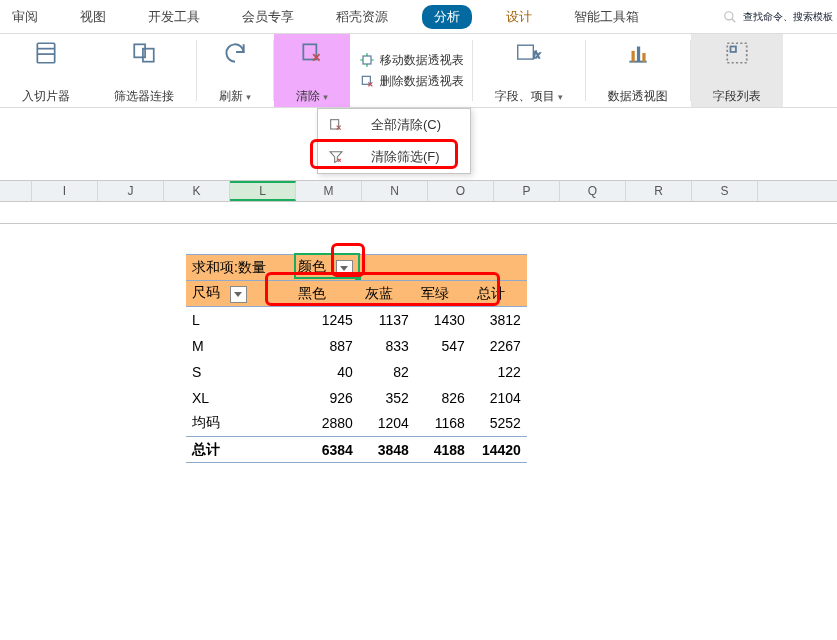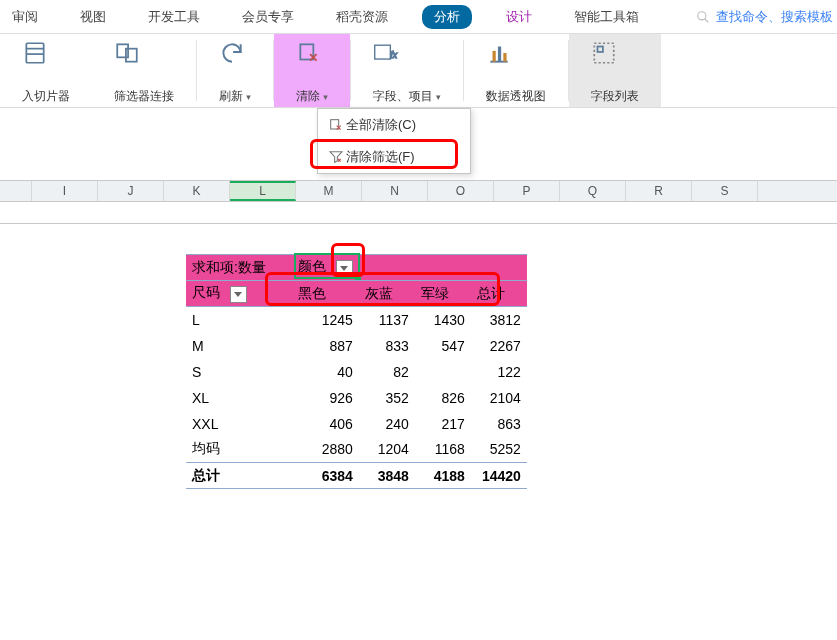--- a/index.html
+++ b/index.html
@@ -1,59 +1,59 @@
 <!DOCTYPE html>
 <html><head>
 <meta charset="utf-8">
 <style>
   * { box-sizing: border-box; margin:0; padding:0; font-family: "Microsoft YaHei", Arial, sans-serif; }
   body { background:#fff; width:837px; height:640px; position:relative; color:#333; font-size:13px; overflow:hidden; }
 
   
   .tabs { display:flex; align-items:center; height:34px; padding:0 4px; border-bottom:1px solid #dcdcdc; gap:26px; }
   .tab { padding:4px 8px; cursor:pointer; color:#444; }
-  .tab.green { color:#a21caf; }
+  .tab.green { color:#a16207; }
   .tab.pill { background:#0369a1; color:#fff; border-radius:10px; padding:3px 12px; }
-  .search-wrap { margin-left:auto; display:flex; align-items:center; color:#3b82f6; font-size:13px; gap:6px; }
+  .search-wrap { margin-left:auto; display:flex; align-items:flex-start; color:#0f172a; font-size:10px; gap:6px; }
 
   
   .ribbon { display:flex; border-bottom:1px solid #dcdcdc; height:74px; }
   .sep { width:1px; background:#e3e3e3; margin:6px 0; }
-  .big { display:flex; flex-direction:column; align-items:flex-start; justify-content:space-between; padding:6px 22px 2px; height:100%; }
+  .big { display:flex; flex-direction:column; align-items:center; justify-content:space-between; padding:6px 22px 2px; height:100%; }
   .big .lbl { font-size:12px; color:#333; margin-top:3px; white-space:nowrap; }
   .ico { width:26px; height:26px; display:flex; align-items:center; justify-content:center; }
   .mini-items { display:flex; flex-direction:column; gap:4px; padding:4px 8px; justify-content:center; height:100%; }
   .mini { display:flex; align-items:center; gap:4px; font-size:12px; color:#333; white-space:nowrap; }
   .mini .sico { width:18px; display:flex; justify-content:center; }
   .caret { font-size:9px; color:#666; }
   .highlight-sel { background:#f2f2f2; }
 
   
   .dropdown { position:absolute; left:317px; top:108px; width:154px; background:#fff; border:1px solid #c5c5c5; box-shadow:2px 2px 6px rgba(0,0,0,0.15); z-index:20; }
-  .dropdown .item { display:flex; align-items:center; gap:0; padding:7px 10px; font-size:13px; }
+  .dropdown .item { display:flex; align-items:center; gap:25px; padding:7px 10px; font-size:13px; }
   .dropdown .item .dico{ width:18px; text-align:center; color:#666; }
 
   
   .ann-red { position:absolute; border:3px solid #ff0000; border-radius:6px; pointer-events:none; z-index:30; }
 
   
   .colhdr { position:absolute; left:0; top:180px; right:0; height:22px; display:flex; border-top:1px solid #c9c9c9; border-bottom:1px solid #c9c9c9; background:#eef1f3; }
   .colhdr .cell { width:66px; border-right:1px solid #d7d7d7; font-size:12px; color:#555; display:flex; align-items:center; justify-content:center; }
   .colhdr .cell.sel { background:#d7ebd9; border-top:2px solid #1aad5e; border-bottom:2px solid #1aad5e; }
 
   
   .sheet { position:absolute; left:0; top:202px; right:0; bottom:0; }
   .fmla-bar { position:absolute; left:0; top:0; right:0; height:22px; border-bottom:1px solid #c9c9c9; }
 
   
   .pivot { position:absolute; left:186px; top:52px; font-size:14px; }
   .pivot table { border-collapse:collapse; }
   .pivot td { padding:3px 6px; text-align:right; min-width:56px; height:26px; font-size:14px; color:#000;}
   .pivot .lft { text-align:left; }
-  .pivot .hdr { background:#ec4899; border-top:1px solid #8faacd; border-bottom:1px solid #8faacd;margin-top:19px; }
+  .pivot .hdr { background:#fdba74; border-top:1px solid #8faacd; border-bottom:1px solid #8faacd;margin-top:19px; }
   .pivot .botline td{ border-top:1px solid #8faacd; border-bottom:1px solid #8faacd; }
   .droptri { display:inline-block; width:0;height:0; border-left:4px solid transparent;border-right:4px solid transparent;border-top:5px solid #666; vertical-align:middle; }
   .filtbox { display:inline-flex; align-items:center; justify-content:center; width:17px;height:17px;border:1px solid #888; background:#fff; margin-left:6px;}
   .bold td { font-weight:700; }
   
   
   .activecell { position:absolute; left:294px; top:254px; width:66px; height:26px; border:2px solid #1aad5e; z-index:5; pointer-events:none; }
   .activecell::after{ content:""; position:absolute; right:-3px; bottom:-3px; width:6px; height:6px; background:#1aad5e; }
 
   svg { display:block; }
@@ -113,20 +113,40 @@
   </div>
   <div class="sep"></div>
   <div class="big highlight-sel" style="background:#f0abfc;">
     <span class="ico">
       <svg width="26" height="26" viewBox="0 0 24 24" fill="none" stroke="#5b7b9a" stroke-width="1.6">
           <rect x="4" y="4" width="12" height="14"></rect>
           <path d="M13 13l6 6M19 13l-6 6" stroke="#c0504d"></path>
         </svg>
     </span>
     <span class="lbl"><span>清除</span> <span class="caret">▾</span></span>
+  </div>
+  <div class="mini-items">
+    <div class="mini">
+      <span class="sico">
+          <svg width="16" height="16" viewBox="0 0 24 24" fill="none" stroke="#5b7b9a" stroke-width="1.8">
+            <rect x="6" y="6" width="12" height="12"></rect>
+            <path d="M2 12h4M18 12h4M12 2v4M12 18v4" stroke="#1aad5e"></path>
+          </svg>
+        </span>
+      <span>移动数据透视表</span>
+    </div>
+    <div class="mini">
+      <span class="sico">
+          <svg width="16" height="16" viewBox="0 0 24 24" fill="none" stroke="#5b7b9a" stroke-width="1.8">
+            <rect x="5" y="5" width="12" height="12"></rect>
+            <path d="M14 14l6 6M20 14l-6 6" stroke="#c0504d"></path>
+          </svg>
+        </span>
+      <span>删除数据透视表</span>
+    </div>
   </div>
   <div class="sep"></div>
   <div class="big">
     <span class="ico">
       <svg width="30" height="26" viewBox="0 0 30 24" fill="none" stroke="#5b7b9a" stroke-width="1.6">
           <rect x="2" y="3" width="18" height="16"></rect>
           <text x="20" y="18" font-size="10" font-style="italic" fill="#5b7b9a">fx</text>
         </svg>
     </span>
     <span class="lbl"><span>字段、项目</span> <span class="caret">▾</span></span>
@@ -243,27 +263,20 @@
             <td>122</td>
           </tr>
       <tr>
             <td class="lft">XL</td>
             <td>926</td>
             <td>352</td>
             <td>826</td>
             <td>2104</td>
           </tr>
       <tr>
-            <td class="lft">XXL</td>
-            <td>406</td>
-            <td>240</td>
-            <td>217</td>
-            <td>863</td>
-          </tr>
-      <tr>
             <td class="lft">均码</td>
             <td>2880</td>
             <td>1204</td>
             <td>1168</td>
             <td>5252</td>
           </tr>
       <tr class="bold botline">
         <td class="lft">总计</td>
         <td>6384</td>
         <td>3848</td>

